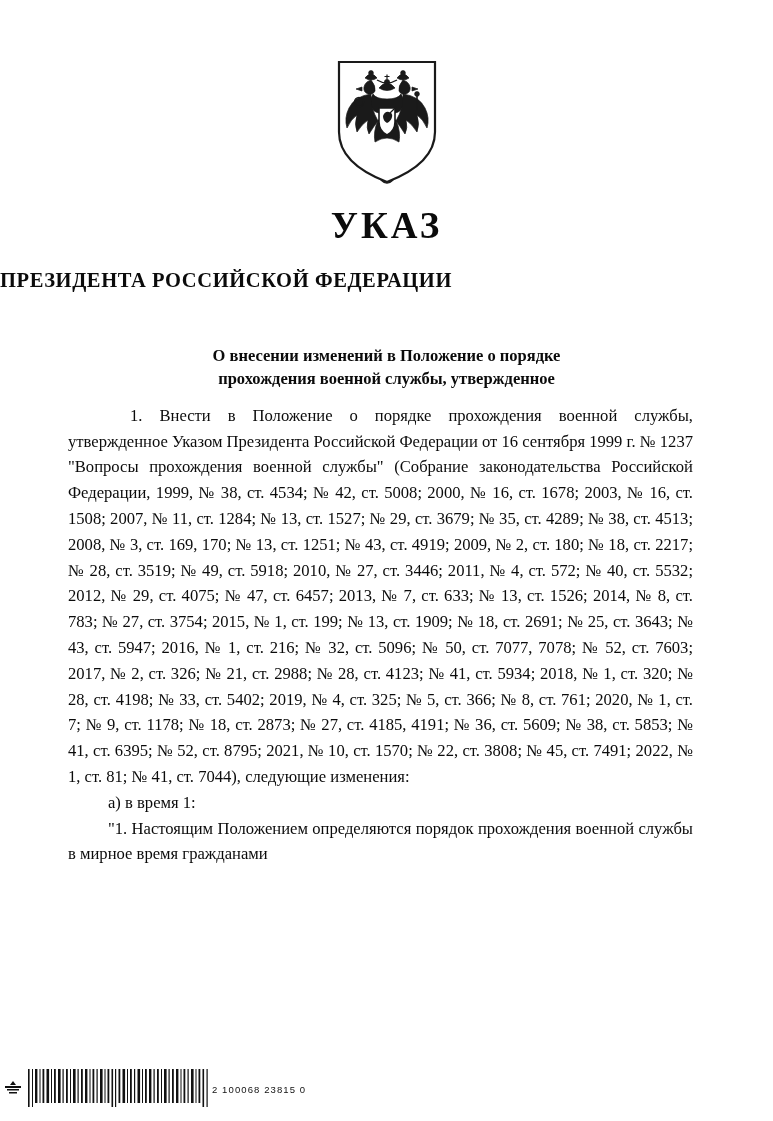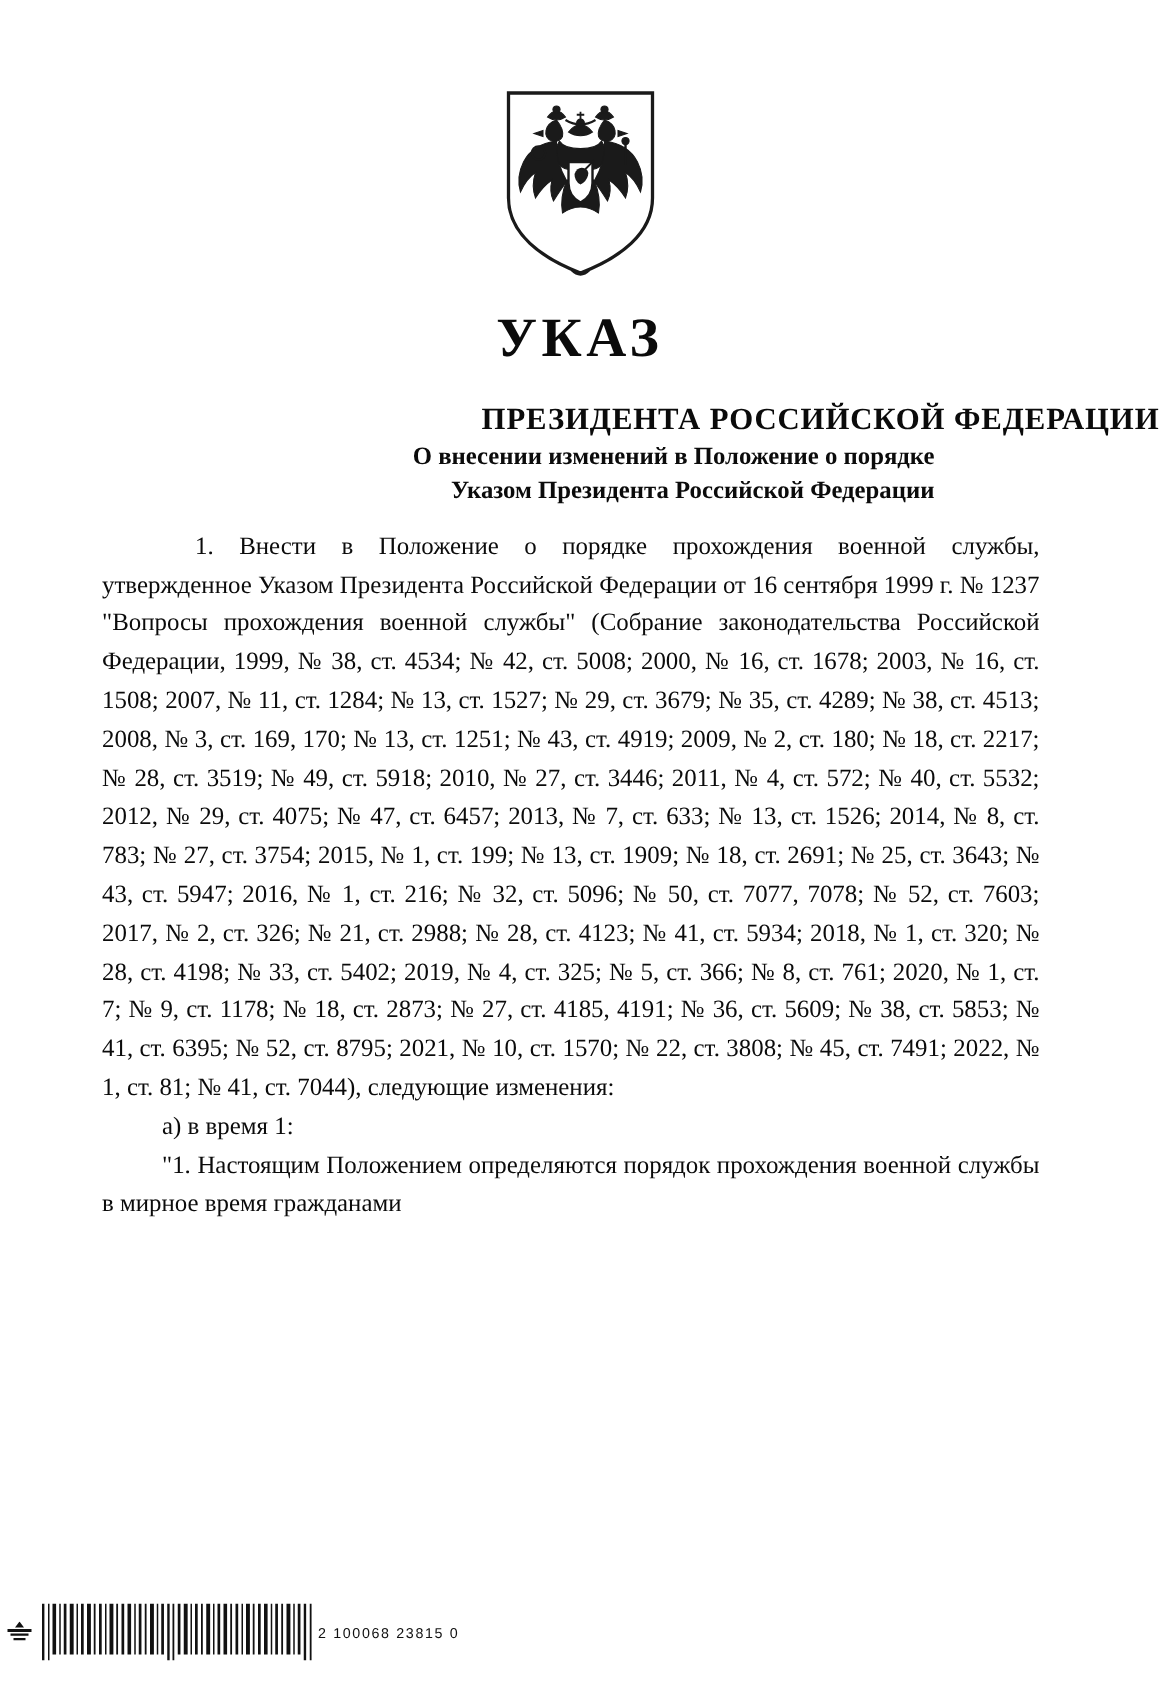--- a/index.html
+++ b/index.html
@@ -39,31 +39,32 @@
   
   .doc-title {
     text-align: center;
     font-size: 37px;
     font-weight: bold;
     letter-spacing: 3px;
     margin-top: 18px;
     font-family: "Liberation Serif", "DejaVu Serif", serif;
   }
   .doc-subtitle {
-    text-align: right;
+    text-align: left;
     font-size: 20.5px;
     font-weight: bold;
     letter-spacing: 0.6px;
     margin-top: 22px;
   }
   .doc-heading {
-    text-align: right;
+    text-align: center;
     font-size: 16.5px;
     font-weight: bold;
     line-height: 1.42;
+    margin-top: 52px;
     padding: 0 150px;
   }
   .doc-heading div {
     white-space: nowrap;
   }
 
   
   .body-text {
     margin-top: 12px;
     padding: 0 80px 0 68px;
@@ -159,21 +160,21 @@
       <path d="M50 122 q6 6 12 0" fill="none" stroke="#1a1a1a" stroke-width="1.6"></path>
     </svg>
   </div>
 
   <div class="doc-title">УКАЗ</div>
 
   <div class="doc-subtitle">ПРЕЗИДЕНТА РОССИЙСКОЙ ФЕДЕРАЦИИ</div>
 
   <div class="doc-heading">
     <div>О внесении изменений в Положение о порядке</div>
-    <div>Указом Президента Российской Федерации</div>
+    <div>прохождения военной службы, утвержденное</div>
   </div>
 
   <div class="body-text">
     <p class="p-indent justify-all">1. Внести в Положение о порядке прохождения военной службы, утвержденное Указом Президента Российской Федерации от 16 сентября 1999 г. № 1237 "Вопросы прохождения военной службы" (Собрание законодательства Российской Федерации, 1999, № 38, ст. 4534; № 42, ст. 5008; 2000, № 16, ст. 1678; 2003, № 16, ст. 1508; 2007, № 11, ст. 1284; № 13, ст. 1527; № 29, ст. 3679; № 35, ст. 4289; № 38, ст. 4513; 2008, № 3, ст. 169, 170; № 13, ст. 1251; № 43, ст. 4919; 2009, № 2, ст. 180; № 18, ст. 2217; № 28, ст. 3519; № 49, ст. 5918; 2010, № 27, ст. 3446; 2011, № 4, ст. 572; № 40, ст. 5532; 2012, № 29, ст. 4075; № 47, ст. 6457; 2013, № 7, ст. 633; № 13, ст. 1526; 2014, № 8, ст. 783; № 27, ст. 3754; 2015, № 1, ст. 199; № 13, ст. 1909; № 18, ст. 2691; № 25, ст. 3643; № 43, ст. 5947; 2016, № 1, ст. 216; № 32, ст. 5096; № 50, ст. 7077, 7078; № 52, ст. 7603; 2017, № 2, ст. 326; № 21, ст. 2988; № 28, ст. 4123; № 41, ст. 5934; 2018, № 1, ст. 320; № 28, ст. 4198; № 33, ст. 5402; 2019, № 4, ст. 325; № 5, ст. 366; № 8, ст. 761; 2020, № 1, ст. 7; № 9, ст. 1178; № 18, ст. 2873; № 27, ст. 4185, 4191; № 36, ст. 5609; № 38, ст. 5853; № 41, ст. 6395; № 52, ст. 8795; 2021, № 10, ст. 1570; № 22, ст. 3808; № 45, ст. 7491; 2022, № 1, ст. 81; № 41, ст. 7044), следующие изменения:</p>
     <p class="p-indent-sm">а) в время 1:</p>
     <p class="p-indent-sm justify-all">"1. Настоящим Положением определяются порядок прохождения военной службы в мирное время гражданами</p>
   </div>
 
   <div class="barcode-area">
     <svg class="barcode-mark" viewBox="0 0 26 14" xmlns="http://www.w3.org/2000/svg">

